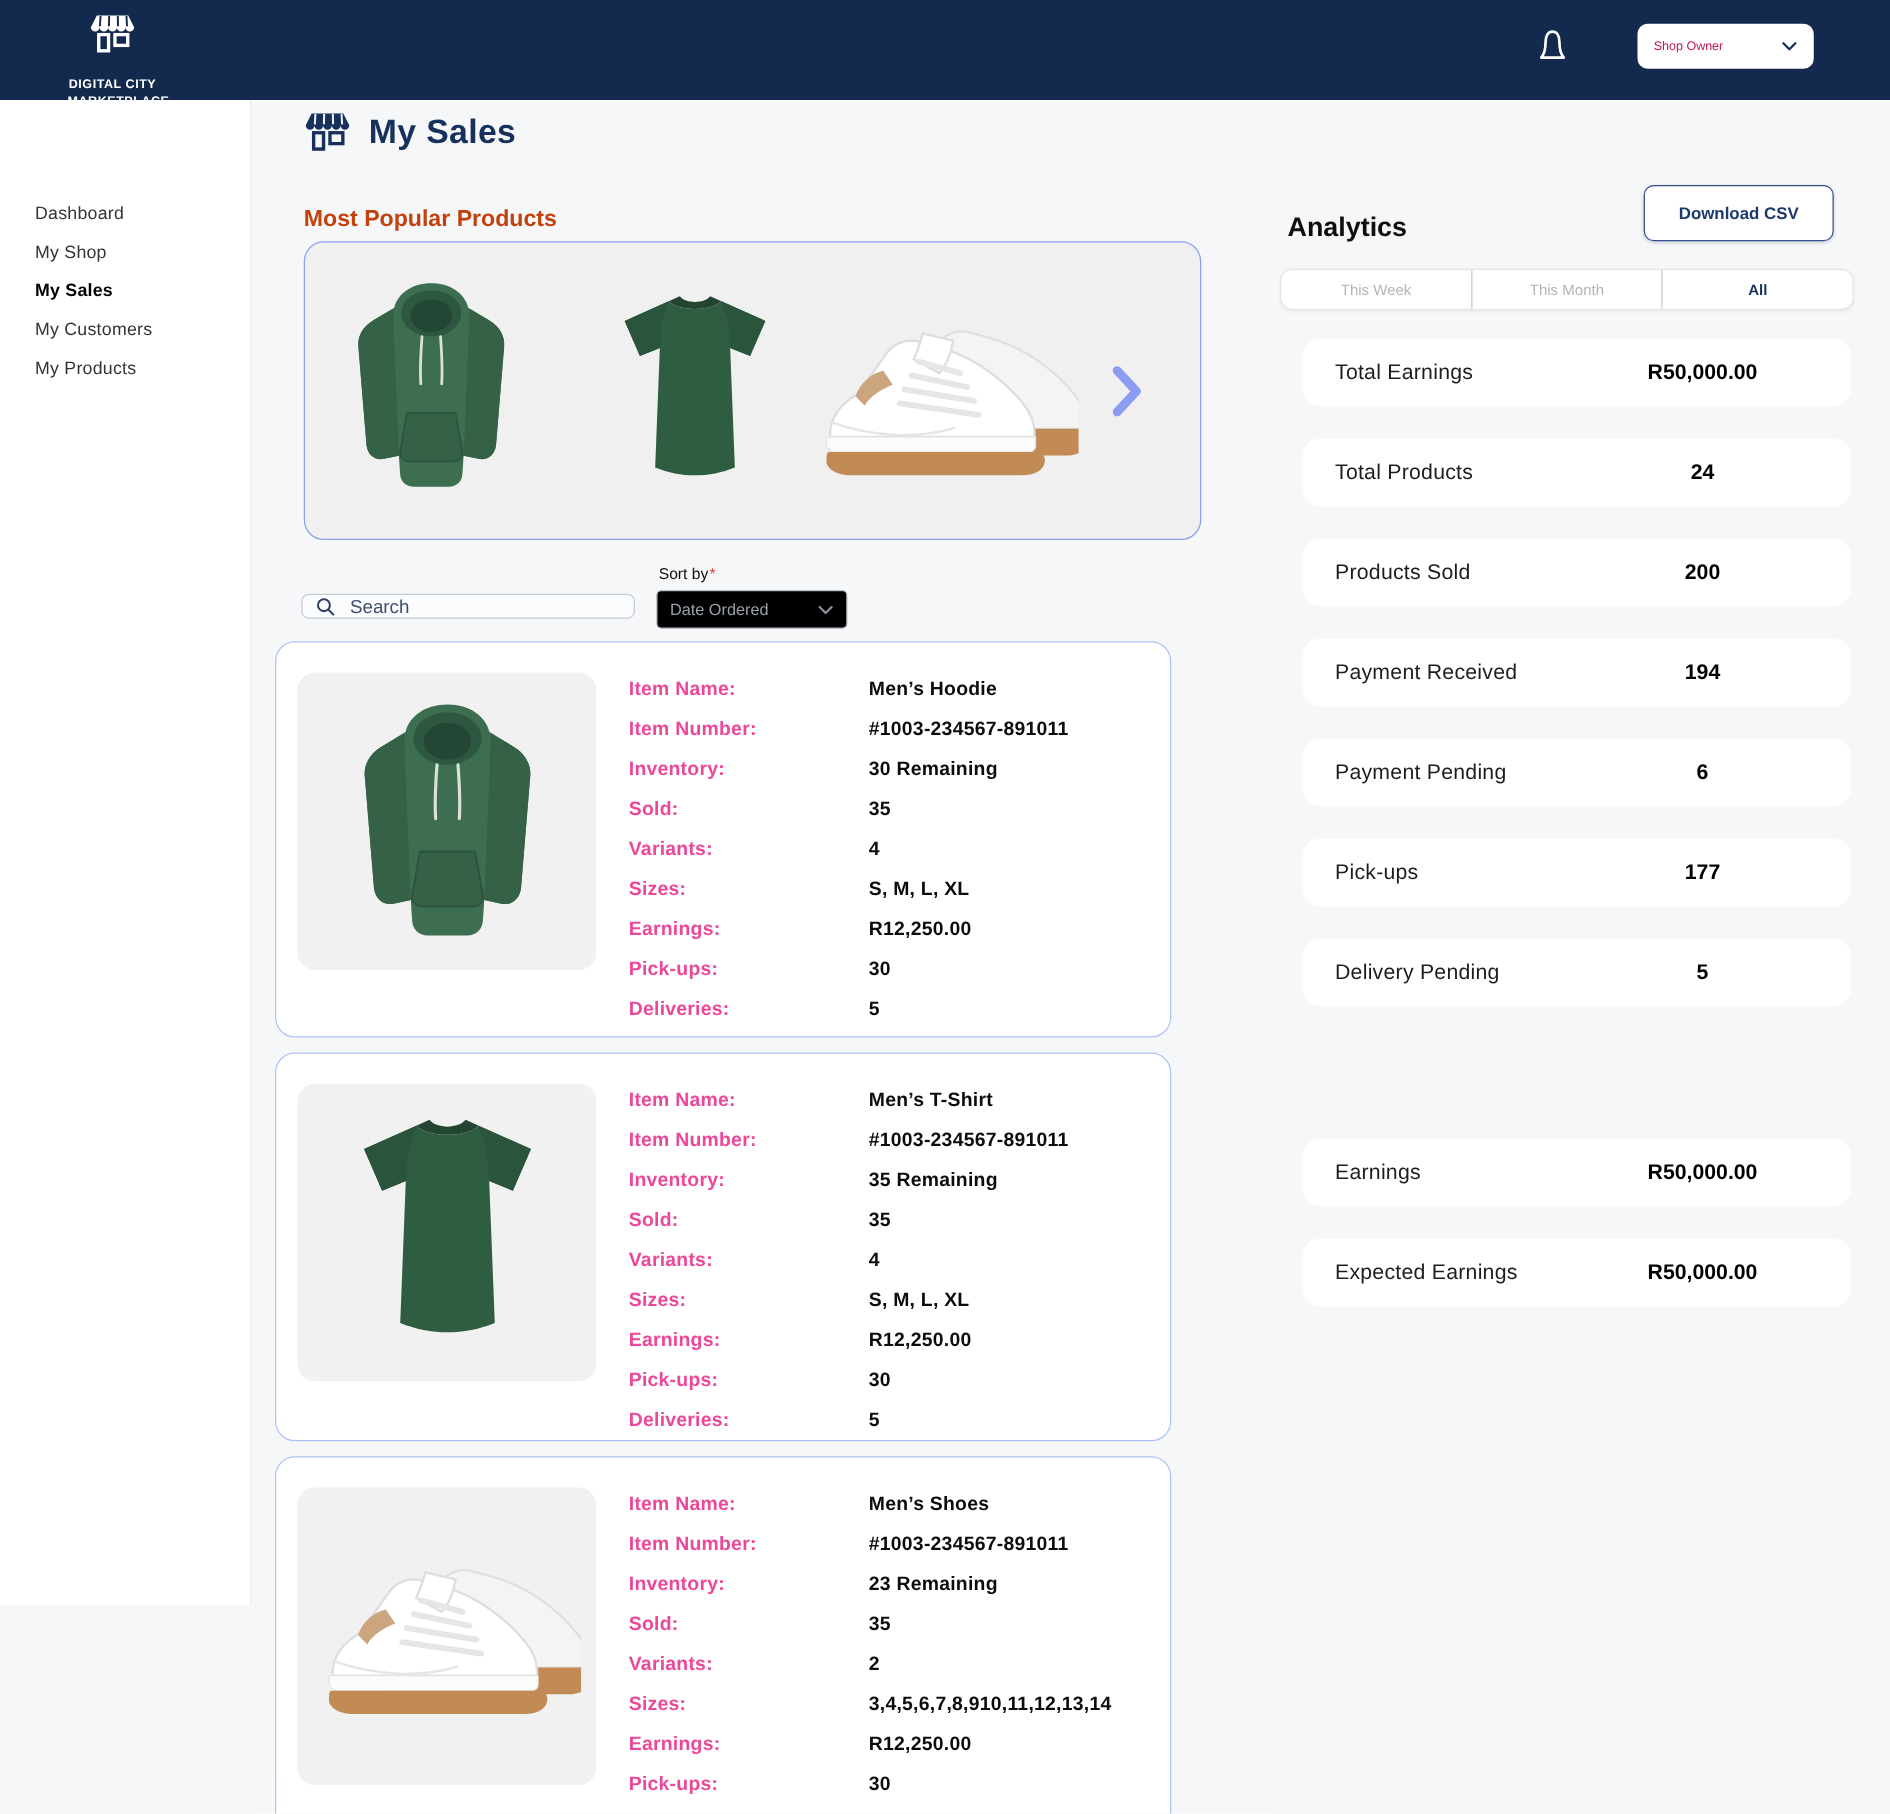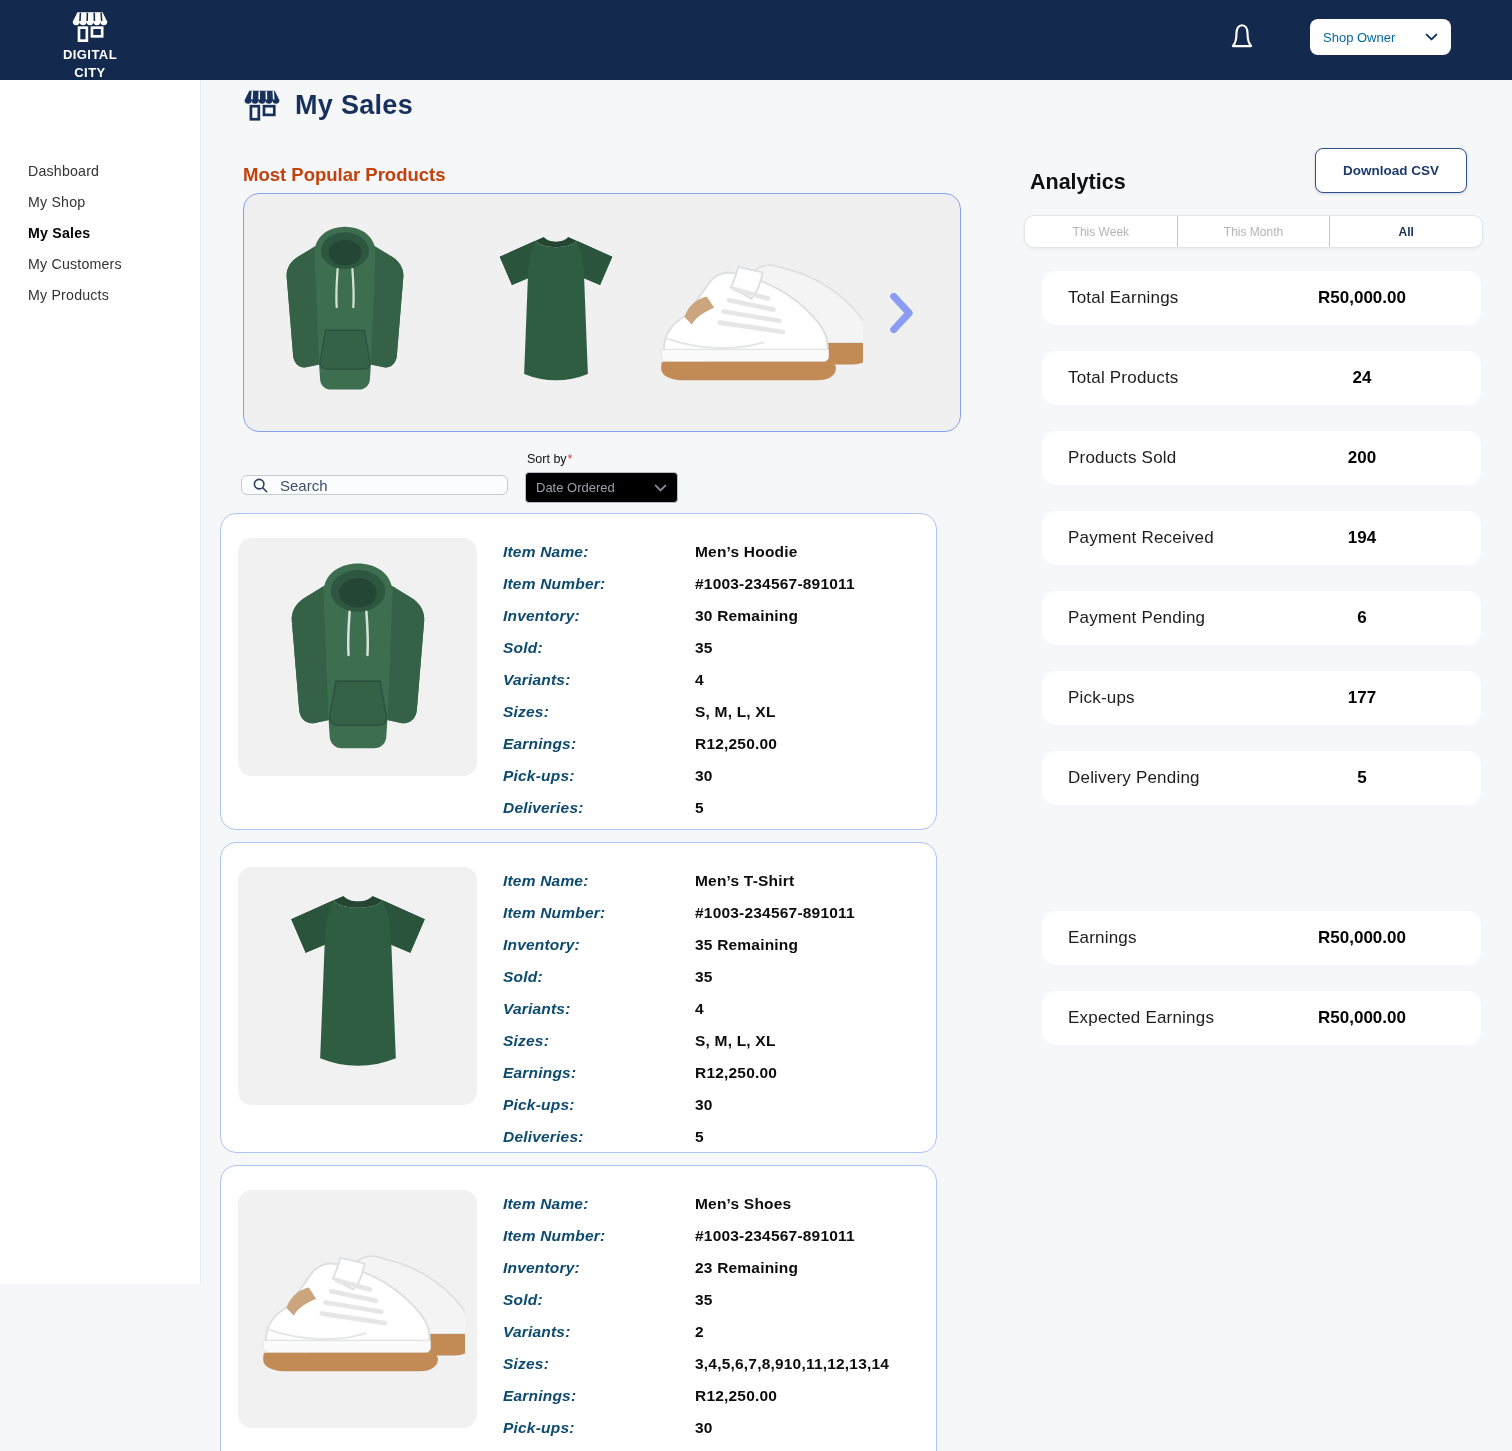--- a/index.html
+++ b/index.html
@@ -5,27 +5,27 @@
   html,body { margin:0; padding:0; background:#ffffff; }
   #app {
     position:relative; width:1512px; height:1451px; overflow:hidden;
     background:#f6f7f9; font-family:"Liberation Sans", sans-serif;
     -webkit-font-smoothing:antialiased;
   }
   
   .topbar { position:absolute; left:0; top:0; width:1512px; height:80px; background:#14294E; z-index:6; }
   .logo { position:absolute; left:54px; top:10px; width:72px; text-align:center; color:#fff; cursor:pointer; }
   .logo svg.store-icon { width:44px; height:33px; display:block; margin:0 auto; }
-  .logo-text { margin-top:3px; font-size:13px; font-weight:bold; letter-spacing:.45px; line-height:1.4; color:#fff; }
+  .logo-text { margin-top:18px; font-size:10px; font-weight:bold; letter-spacing:.45px; line-height:1.4; color:#fff; }
   .logo-text span { display:block; }
   .bell-btn { position:absolute; left:1225px; top:20px; width:34px; height:36px; background:transparent; border:none; padding:0; cursor:pointer; color:#fff; }
   .bell-btn svg { width:30px; height:32px; }
   .role-select { position:absolute; left:1310px; top:19px; width:141px; height:36px; background:#fff; border-radius:8px;
     display:flex; align-items:center; padding:0 13px; box-sizing:border-box; cursor:pointer; }
-  .role-select .role-label { flex:1; font-size:13px; color:#0369a1; }
+  .role-select .role-label { flex:1; font-size:10px; color:#be185d; }
   .chev { width:13px; height:8px; }
   .chev.navy { color:#17305c; }
   .chev.gray { color:#8a8f98; }
   
   .sidebar { position:absolute; left:0; top:80px; width:200px; height:1204px; background:#ffffff; border-right:1px solid #ececef; z-index:5; }
   .sidebar ul { list-style:none; margin:0; padding:75px 0 0 0; }
   .sidebar li { height:31px; display:flex; align-items:center; padding-left:28px; font-size:14.2px; color:#333; letter-spacing:.2px; cursor:pointer; }
   .sidebar li.active { font-weight:bold; color:#000; }
   
   .page-title { position:absolute; left:243px; top:88px; display:flex; align-items:center; gap:14px; }
@@ -57,21 +57,21 @@
   #pcard0 { top:513px; height:317px; }
   #pcard1 { top:842px; height:311px; }
   #pcard2 { top:1165px; height:317px; }
   .pimg { position:absolute; left:17px; top:24px; width:239px; height:238px; background:#f1f1f2; border-radius:14px;
     display:flex; align-items:center; justify-content:center; overflow:hidden; }
   .pimg .art-hoodie { width:168px; height:204px; }
   .pimg .art-tshirt { width:178px; height:192px; }
   .pimg .art-shoes  { width:214px; height:158px; }
   .fields { position:absolute; left:282px; top:22px; }
   .frow { height:32px; display:flex; align-items:center; }
-  .flabel { width:192px; font-size:15.5px; font-weight:bold; color:#0c4a6e; letter-spacing:.2px;font-style:italic; }
+  .flabel { width:192px; font-size:15.5px; font-weight:bold; color:#ec4899; letter-spacing:.2px; }
   .fvalue { font-size:15.5px; font-weight:bold; color:#0c0c0c; letter-spacing:.2px; white-space:nowrap; }
   
   .an-title { position:absolute; left:1030px; top:170px; margin:0; font-size:21.5px; font-weight:bold; color:#0f0f0f; }
   .dl-btn { position:absolute; left:1315px; top:148px; width:152px; height:45px; box-sizing:border-box;
     background:#fff; border:1.5px solid #31518e; border-radius:8px; color:#1d3a6e; font-family:inherit;
     font-size:13.5px; font-weight:bold; cursor:pointer; box-shadow:0 1px 3px rgba(20,41,78,.18); }
   .tabs { position:absolute; left:1024px; top:215px; width:459px; height:33px; box-sizing:border-box; background:#fff;
     border:1px solid #e4e5e9; border-radius:10px; display:flex; box-shadow:0 1px 3px rgba(0,0,0,.06); overflow:hidden; }
   .tab { flex:1; display:flex; align-items:center; justify-content:center; font-size:12px; color:#b3b4b6; cursor:pointer; }
   .tab + .tab { border-left:1px solid #c8c9cc; }

